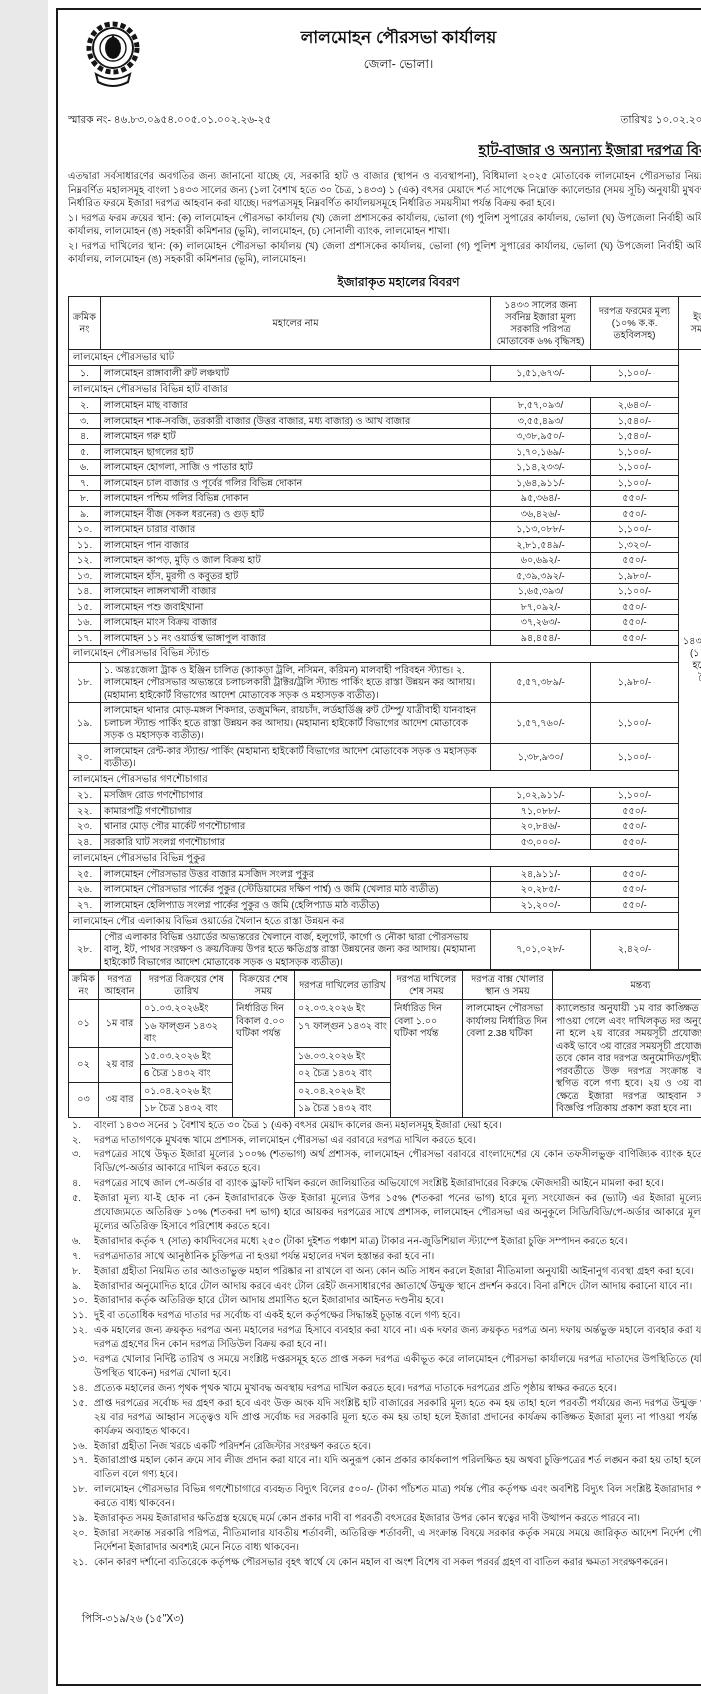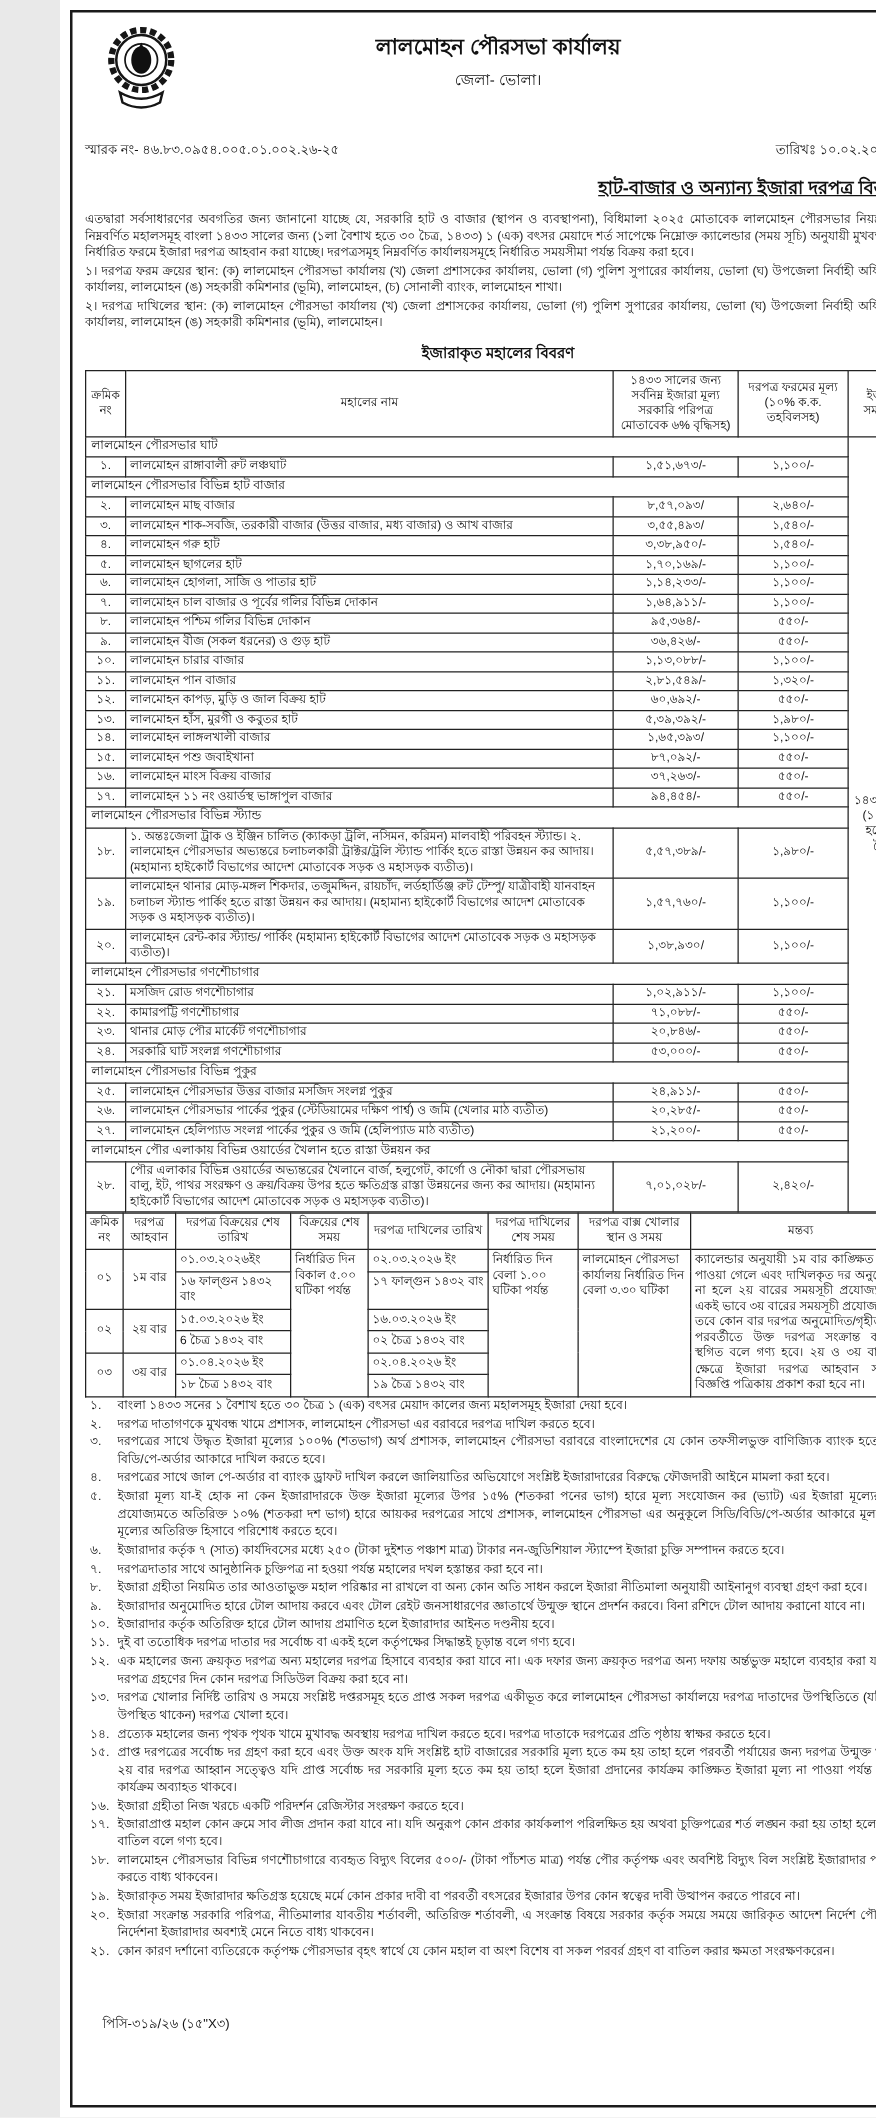--- a/index.html
+++ b/index.html
@@ -304,21 +304,21 @@
         </tr>
       </thead>
       <tbody id="cal-body">
           <tr>
             <td class="c mid" rowspan="2">০১</td>
             <td class="c mid" rowspan="2">১ম বার</td>
             <td>০১.০৩.২০২৬ইং</td>
             <td rowspan="6">নির্ধারিত দিন বিকাল ৫.০০ ঘটিকা পর্যন্ত</td>
             <td>০২.০৩.২০২৬ ইং</td>
             <td rowspan="6">নির্ধারিত দিন বেলা ১.০০ ঘটিকা পর্যন্ত</td>
-            <td rowspan="6">লালমোহন পৌরসভা কার্যালয় নির্ধারিত দিন বেলা ৩.৩০ ঘটিকা</td>
+            <td rowspan="6">লালমোহন পৌরসভা কার্যালয় নির্ধারিত দিন বেলা 2.38 ঘটিকা</td>
             <td rowspan="6" class="remarks">ক্যালেন্ডার অনুযায়ী ১ম বার কাঙ্ক্ষিত দর না পাওয়া গেলে এবং দাখিলকৃত দর অনুমোদিত না হলে ২য় বারের সময়সূচী প্রযোজ্য হবে। একই ভাবে ৩য় বারের সময়সূচী প্রযোজ্য হবে। তবে কোন বার দরপত্র অনুমোদিত/গৃহীত হলে পরবর্তীতে উক্ত দরপত্র সংক্রান্ত কার্যক্রম স্থগিত বলে গণ্য হবে। ২য় ও ৩য় বার এর ক্ষেত্রে ইজারা দরপত্র আহবান সংক্রান্ত বিজ্ঞপ্তি পত্রিকায় প্রকাশ করা হবে না।</td>
           </tr>
           <tr>
             <td>১৬ ফাল্গুন ১৪৩২ বাং</td>
             <td>১৭ ফাল্গুন ১৪৩২ বাং</td>
           </tr>
           <tr>
             <td class="c mid" rowspan="2">০২</td>
             <td class="c mid" rowspan="2">২য় বার</td>
             <td>১৫.০৩.২০২৬ ইং</td>

